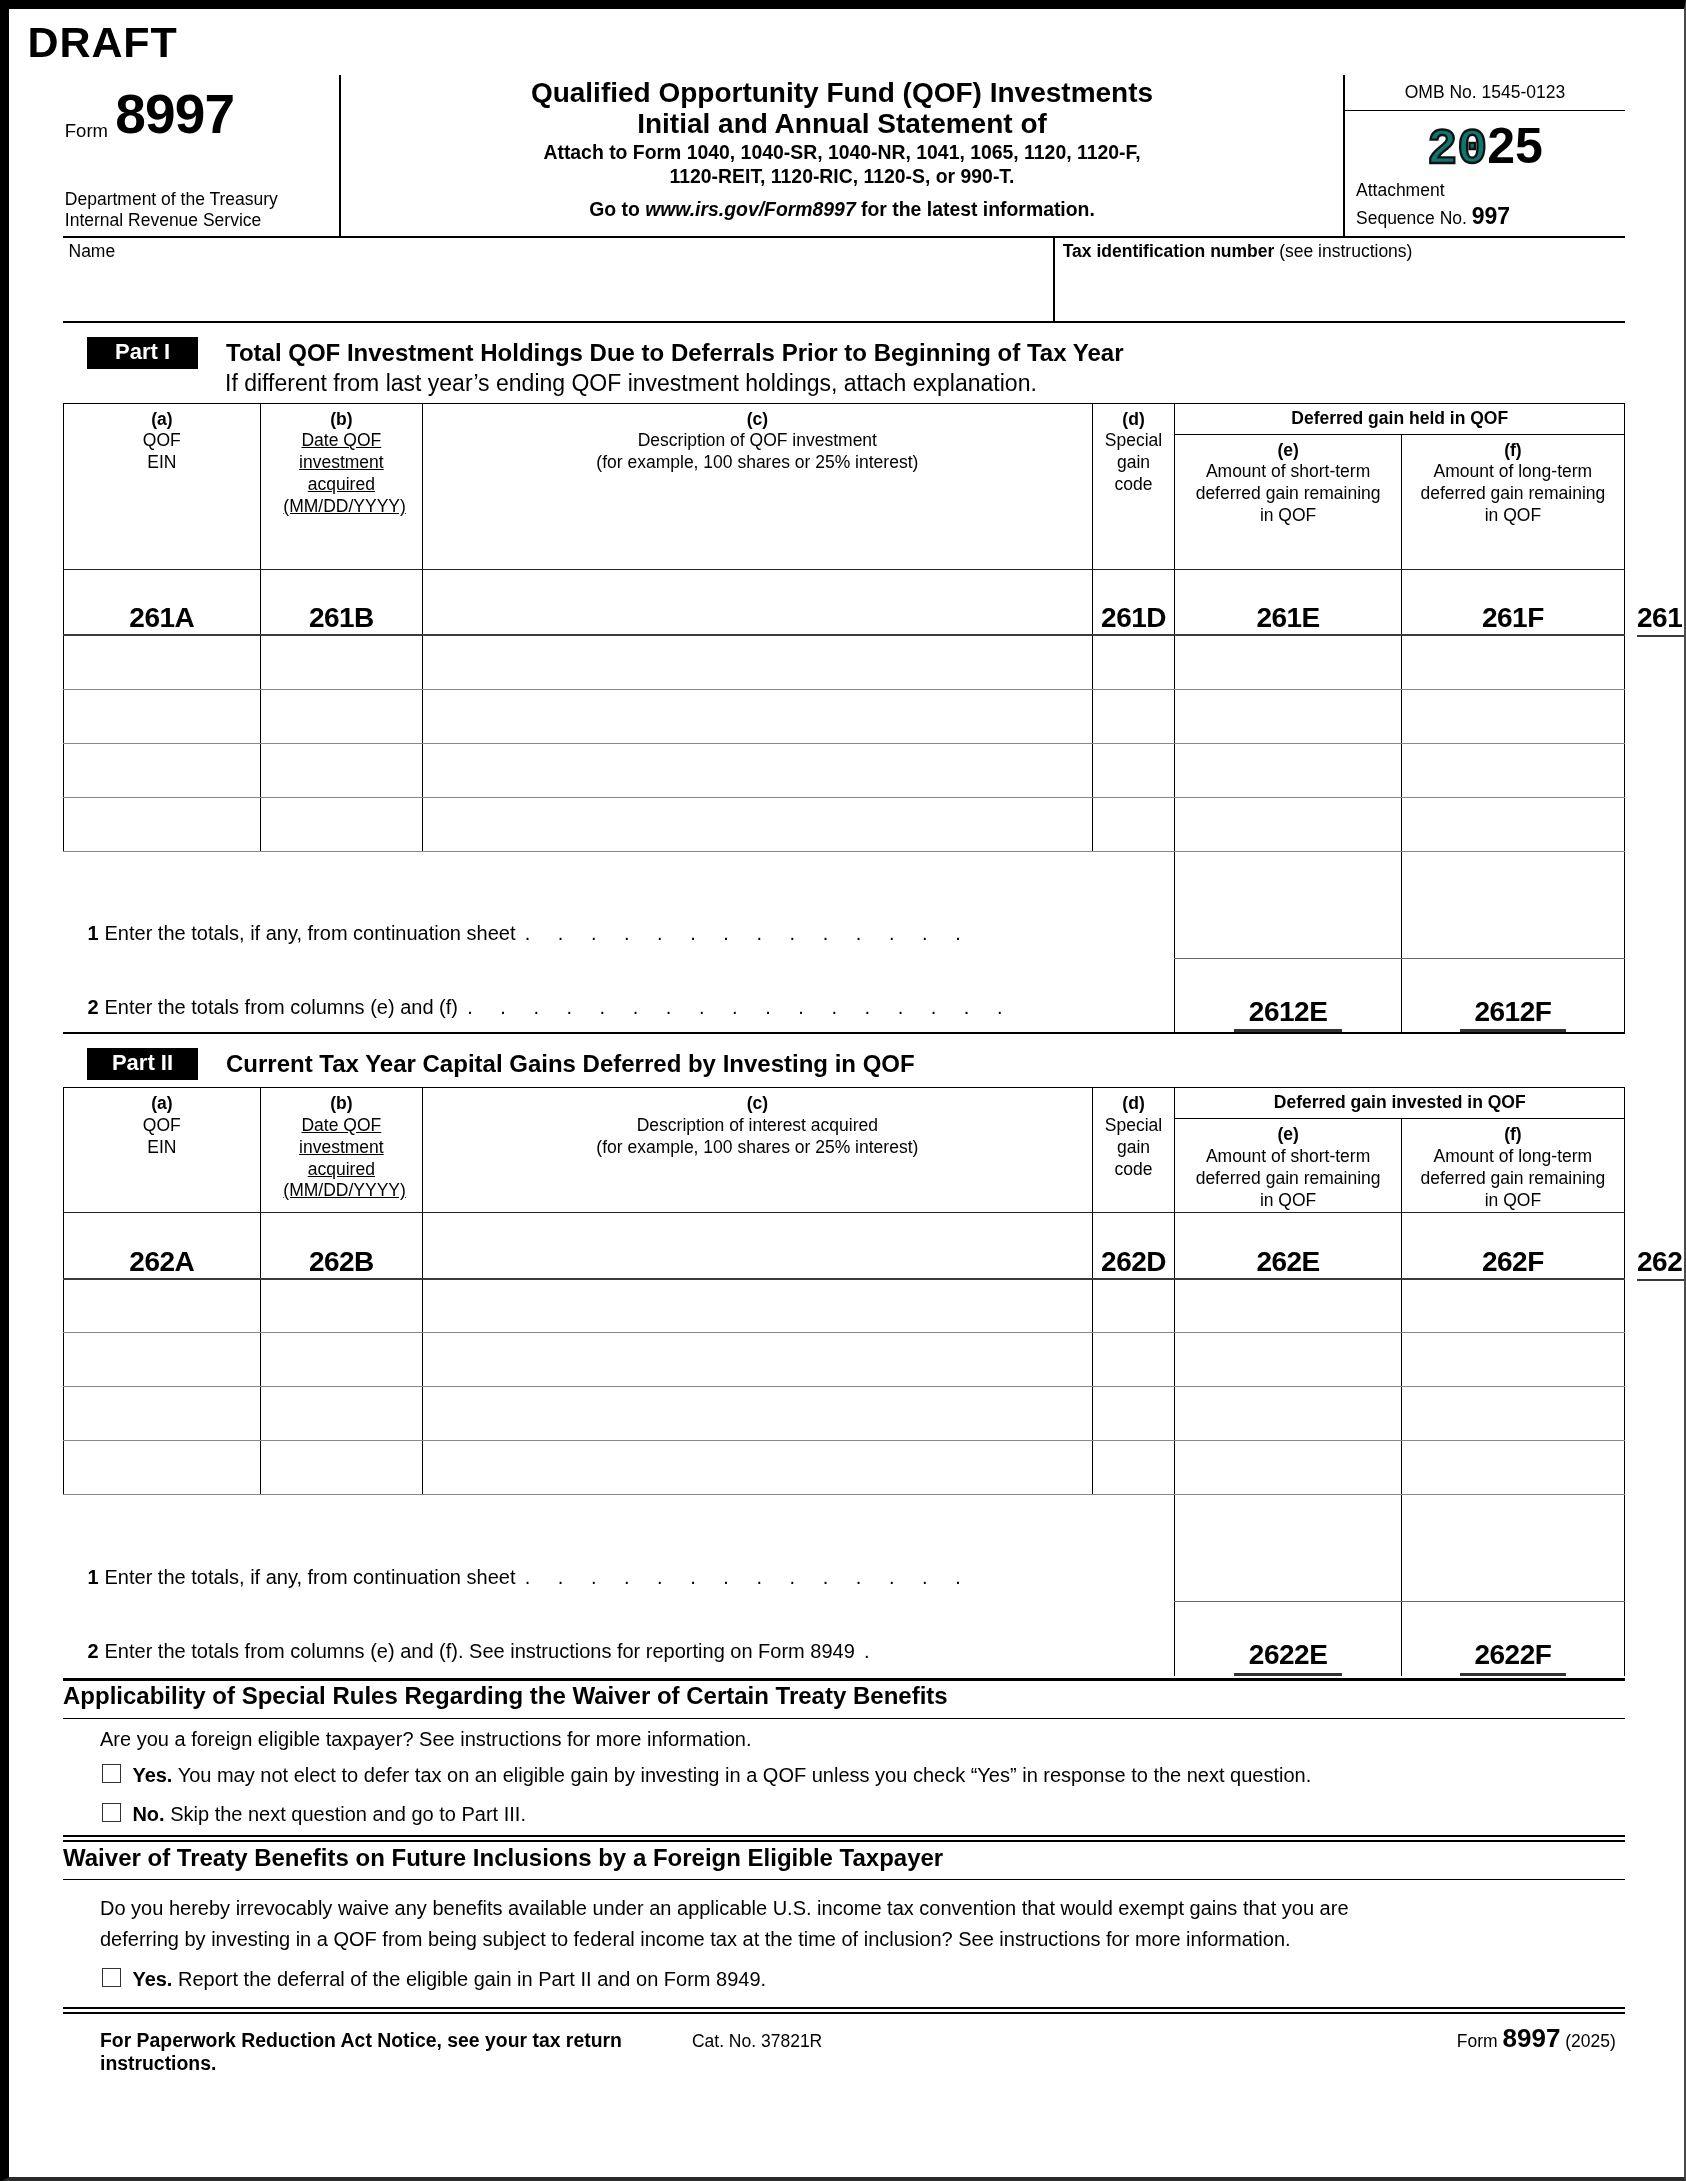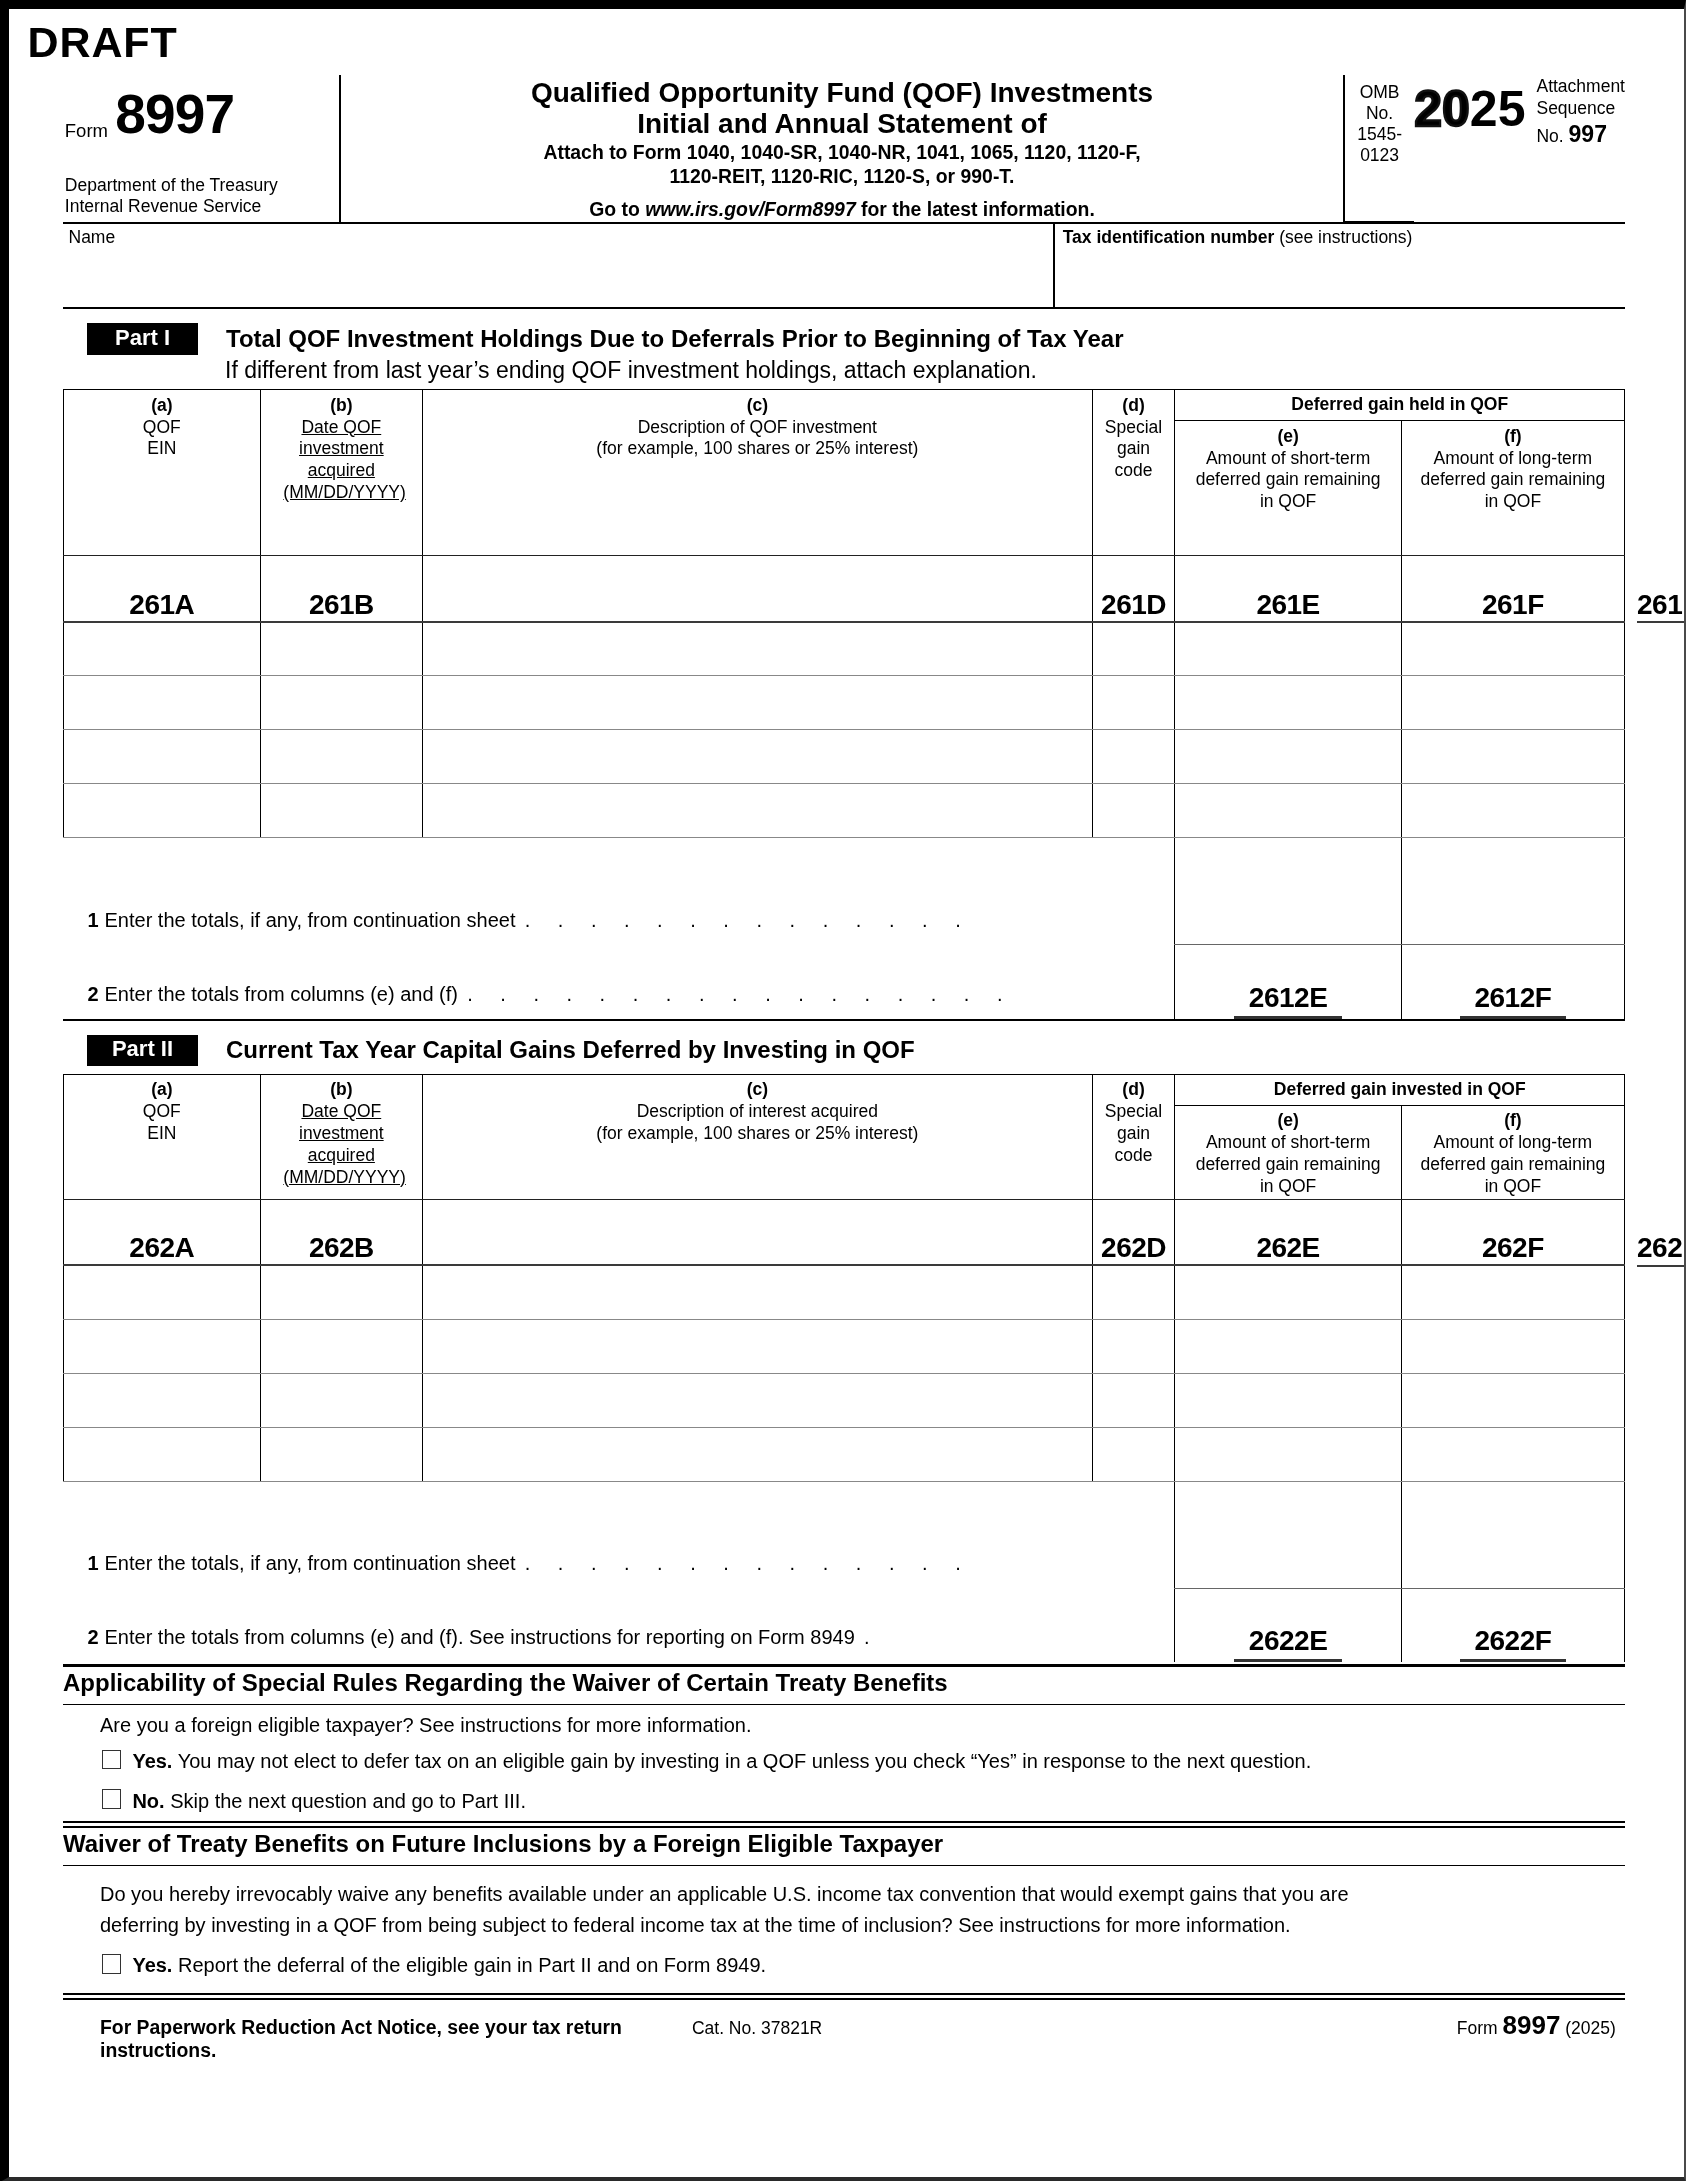--- a/index.html
+++ b/index.html
@@ -18,24 +18,24 @@
   .fh-left { width:278px; border-right:2.8px solid #000; padding:3.7px 9.2px 5.5px 1.8px; display:flex; flex-direction:column; }
   .form-word { font-size:18.5px; }
   .form-number { font-size:55px; font-weight:bold; letter-spacing:-0.9px; line-height:1; }
   .fh-form-line { display:flex; align-items:flex-end; gap:7.4px; margin-top:9.2px; }
   .agency { margin-top:auto; font-size:17.5px; line-height:1.2; }
   .fh-center { flex:1; text-align:center; padding:3.7px 9.2px 1.8px; }
   .main-title { font-size:28px; font-weight:bold; line-height:1.1; }
   .attach-line { font-size:19.4px; font-weight:bold; margin-top:0; line-height:1.25; }
   .goto-line { font-size:19.4px; font-weight:bold; margin-top:9.2px; }
   .goto-line i { font-style:italic; }
-  .fh-right { width:282px; border-left:2.8px solid #000; display:flex; flex-direction:row; }
+  .fh-right { width:282px; border-left:2.8px solid #000; display:flex; flex-direction:column; }
   .omb { font-size:17.5px; text-align:center; padding:7.4px 3.7px 7.4px; border-bottom:1.8px solid #000; }
   .tax-year { text-align:center; font-weight:bold; font-size:50px; line-height:1; padding:9.2px 0 3.7px; }
-  .yr-outline { color:#000000; -webkit-text-stroke:2.3px #111; text-shadow:0 0 0.9px #111; }
+  .yr-outline { color:#0f766e; -webkit-text-stroke:2.3px #111; text-shadow:0 0 0.9px #111;font-family:Liberation Mono, monospace; }
   .attach-seq { font-size:17.5px; line-height:1.25; padding:1.8px 0 5.5px 11px; }
   .seq-no { font-weight:bold; font-size:23px; }
 
   
   .name-row { display:flex; min-height:83px; }
   .name-cell { flex:0 0 63.4%; font-size:17.5px; padding:2.8px 5.5px; }
   .tin-cell { flex:1; border-left:2.8px solid #000; font-size:17.5px; padding:2.8px 7.4px; }
   .tin-cell b { font-weight:bold; }
 
   

